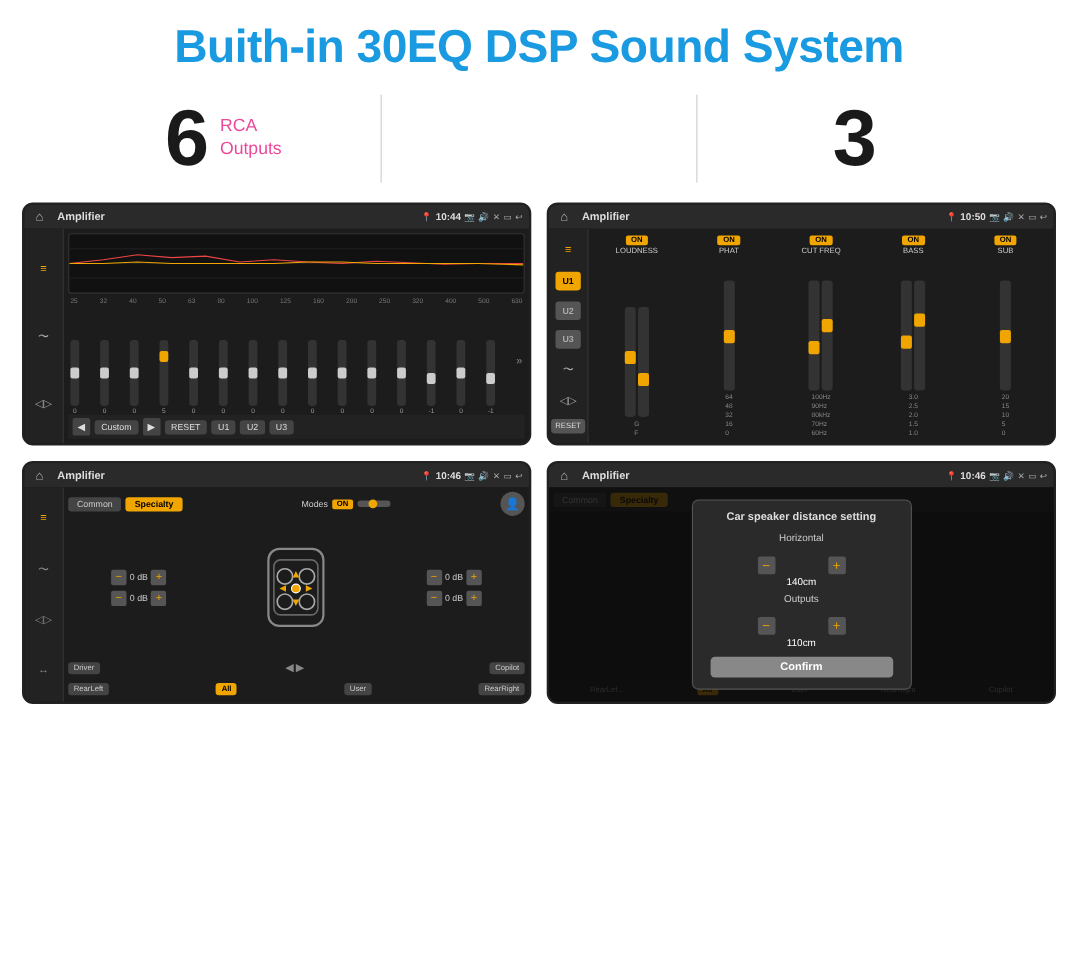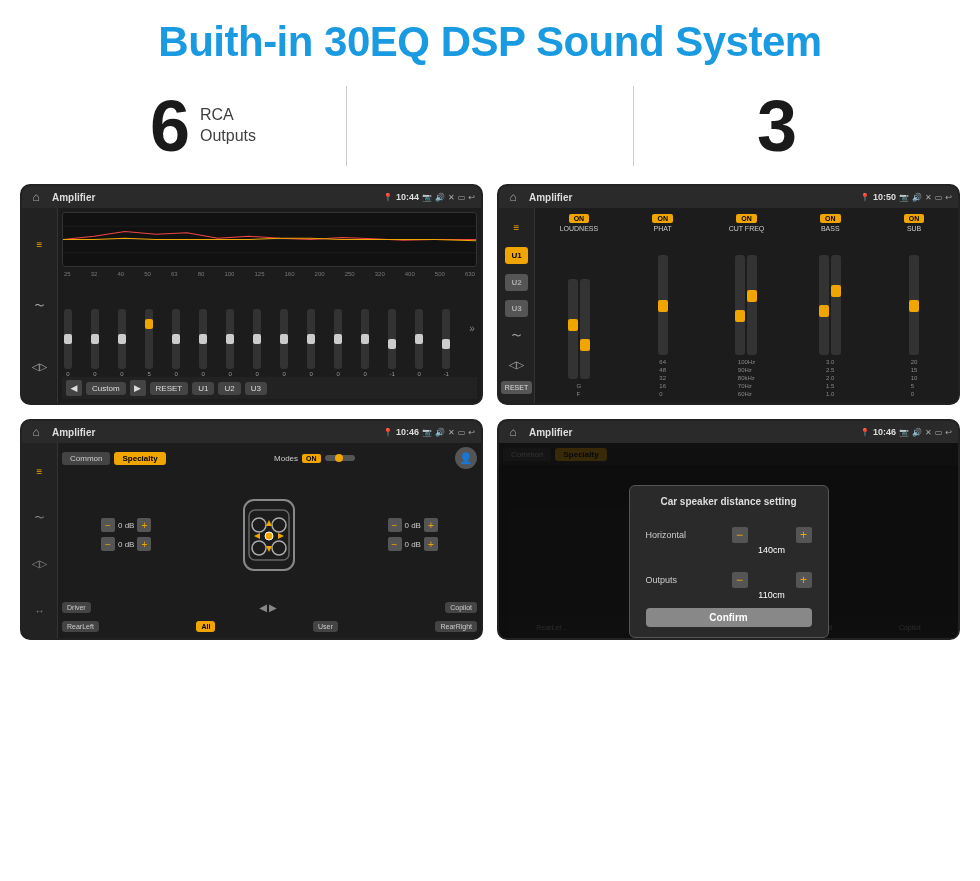--- a/index.html
+++ b/index.html
@@ -38,21 +38,21 @@
 
     .stat-number {
       font-size: 72px;
       font-weight: 900;
       color: #1a1a1a;
       line-height: 1;
     }
 
     .stat-text {
       font-size: 16px;
-      color: #404040;
+      color: #ec4899;
       line-height: 1.3;
       font-weight: 400;
     }
 
     .stat-divider {
       width: 1px;
       height: 80px;
       background: #ccc;
     }
 
@@ -433,21 +433,21 @@
       height: 195px;
       position: relative;
     }
 
     .dialog-overlay {
       position: absolute;
       top: 0; left: 0; right: 0; bottom: 0;
       background: rgba(0,0,0,0.5);
       z-index: 10;
       display: flex;
-      align-items: flex-end;
+      align-items: center;
       justify-content: center;
     }
 
     .dialog-box {
       background: #2a2a2a;
       border: 1px solid #555;
       border-radius: 6px;
       padding: 10px 16px;
       min-width: 200px;
     }
@@ -458,20 +458,21 @@
       text-align: center;
       margin-bottom: 8px;
       font-weight: bold;
     }
 
     .dialog-row {
       display: flex;
       align-items: center;
       justify-content: space-between;
       margin-bottom: 5px;
+      flex-direction: column;
     }
 
     .dialog-field-label {
       font-size: 9px;
       color: #ccc;
     }
 
     .dialog-value-ctrl {
       display: flex;
       align-items: center;

